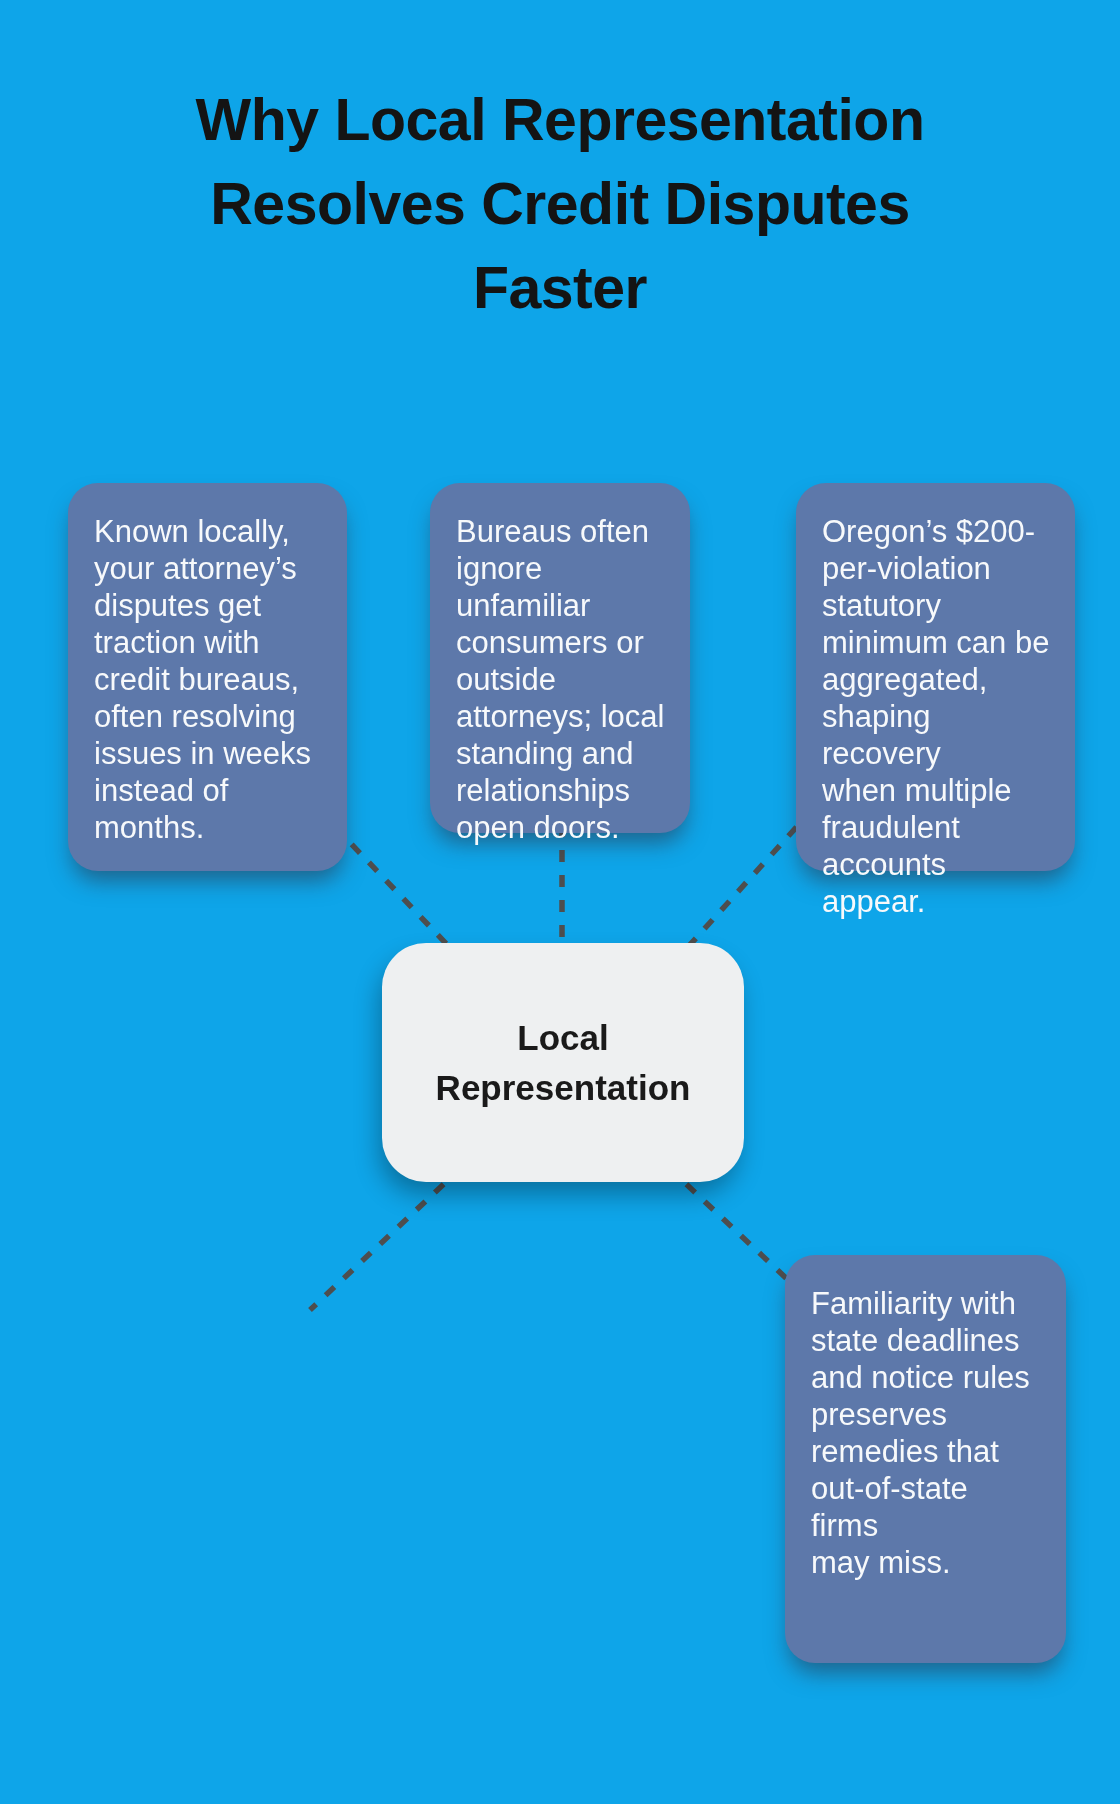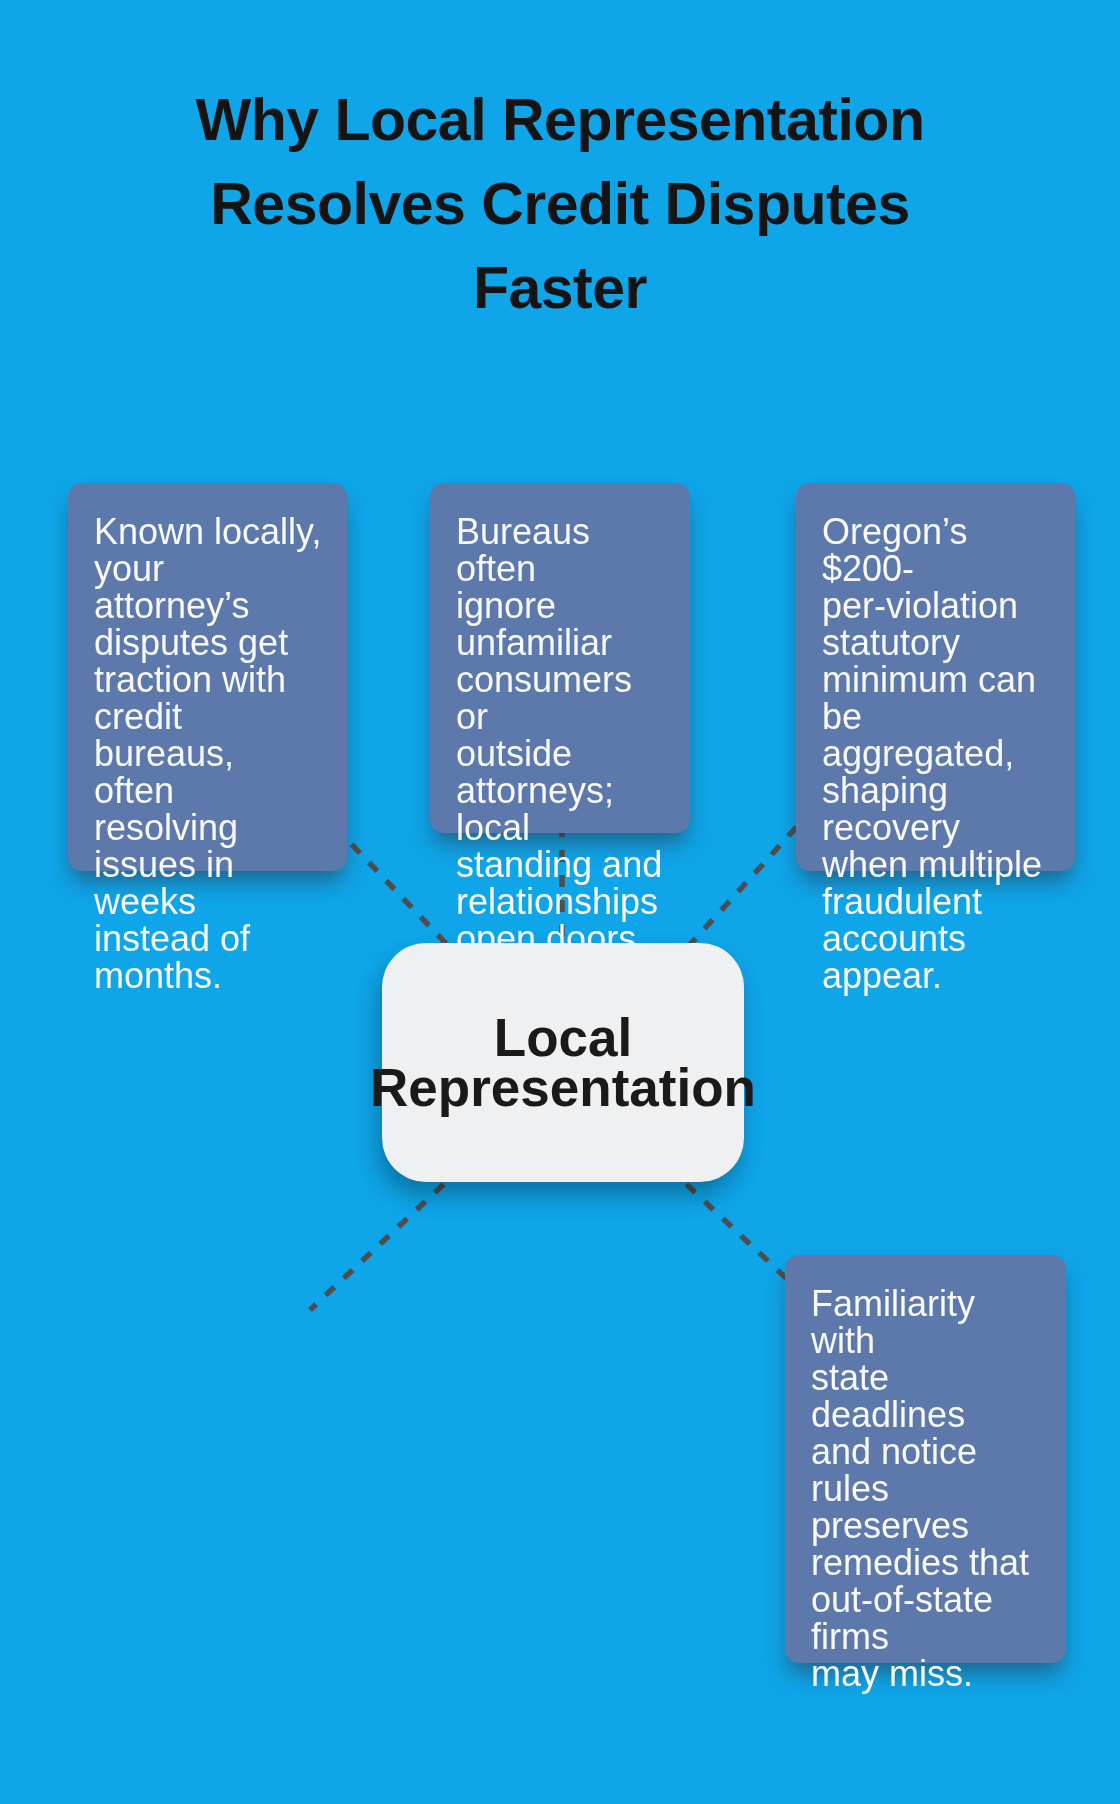--- a/index.html
+++ b/index.html
@@ -35,24 +35,24 @@
   .connectors line {
     stroke: #4e4e4e;
     stroke-width: 5.5;
     stroke-dasharray: 12 13;
   }
   .card {
     position: absolute;
     z-index: 2;
     box-sizing: border-box;
     background: #5d78aa;
-    border-radius: 14px;
+    border-radius: 30px;
     padding: 30px 24px 24px 26px;
     color: #f7f9fb;
-    font-size: 36px;
+    font-size: 31px;
     line-height: 37px;
     white-space: pre-line;
     box-shadow: 0 14px 22px -4px rgba(44, 50, 66, 0.55);
   }
   .card--tl { left: 68px;  top: 483px;  width: 279px; height: 388px; }
   .card--tc { left: 430px; top: 483px;  width: 260px; height: 350px; }
   .card--tr { left: 796px; top: 483px;  width: 279px; height: 388px; }
   .card--bl { left: 68px;  top: 1253px; width: 282px; height: 399px; }
   .card--br { left: 785px; top: 1255px; width: 281px; height: 408px; }
   .center-node {
@@ -62,21 +62,21 @@
     top: 943px;
     width: 362px;
     height: 239px;
     box-sizing: border-box;
     background: #eef0f1;
     border-radius: 44px;
     display: flex;
     align-items: center;
     justify-content: center;
     text-align: center;
-    font-size: 53px;
+    font-size: 35px;
     font-weight: 700;
     line-height: 50px;
     color: #1a1a1a;
     white-space: pre-line;
     box-shadow: -4px 14px 26px -2px rgba(0, 0, 0, 0.33);
   }
 </style>
 </head>
 <body>
 

